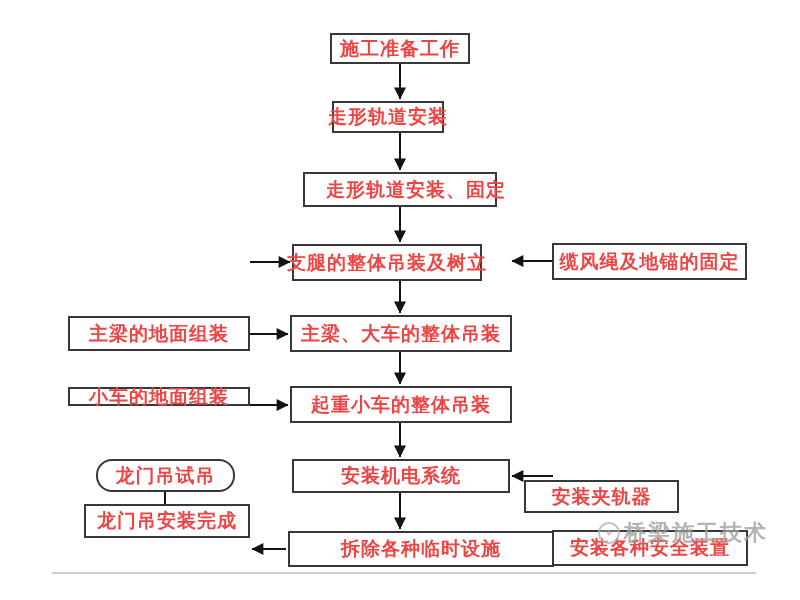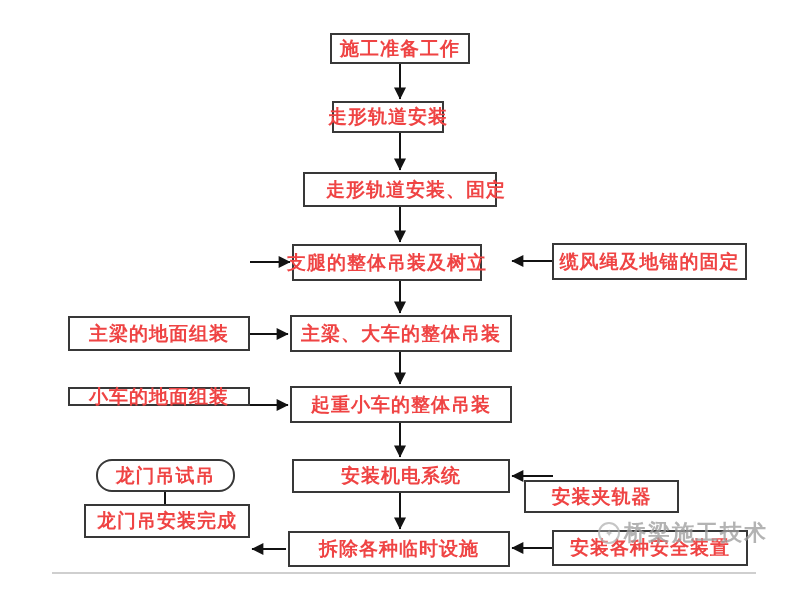--- a/index.html
+++ b/index.html
@@ -111,21 +111,21 @@
   <div class="node" style="left:290px; top:315px; width:222px; height:37px;text-align:right;">主梁、大车的整体吊装</div>
 
   <div class="node" style="left:68px;  top:387px; width:182px; height:19px;">小车的地面组装</div>
   <div class="node" style="left:290px; top:386px; width:222px; height:37px;">起重小车的整体吊装</div>
 
   <div class="node" style="left:96px;  top:459px; width:139px; height:33px;border-radius:16px;">龙门吊试吊</div>
   <div class="node" style="left:292px; top:459px; width:218px; height:34px;">安装机电系统</div>
   <div class="node" style="left:524px; top:459px; width:155px; height:33px;margin-top:21px;">安装夹轨器</div>
 
   <div class="node" style="left:84px;  top:504px; width:166px; height:34px;">龙门吊安装完成</div>
-  <div class="node" style="left:288px; top:531px; width:222px; height:36px;">拆除各种临时设施</div>
+  <div class="node" style="left:288px; top:531px; width:266px; height:36px;">拆除各种临时设施</div>
   <div class="node" style="left:552px; top:530px; width:196px; height:36px;">安装各种安全装置</div>
 
   <div class="divider"></div>
 
   <div class="watermark">
     <span class="wm-logo">✦</span>
     <span class="wm-text">桥梁施工技术</span>
   </div>
 
 </div>

